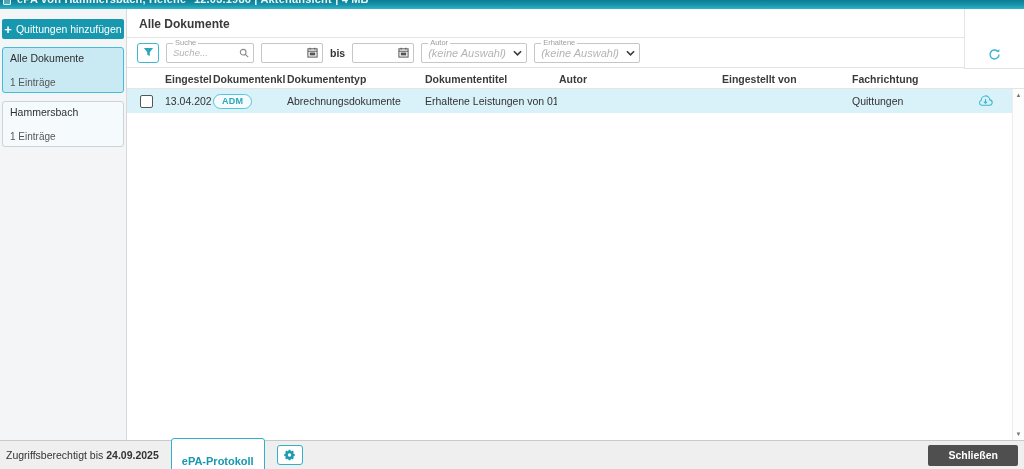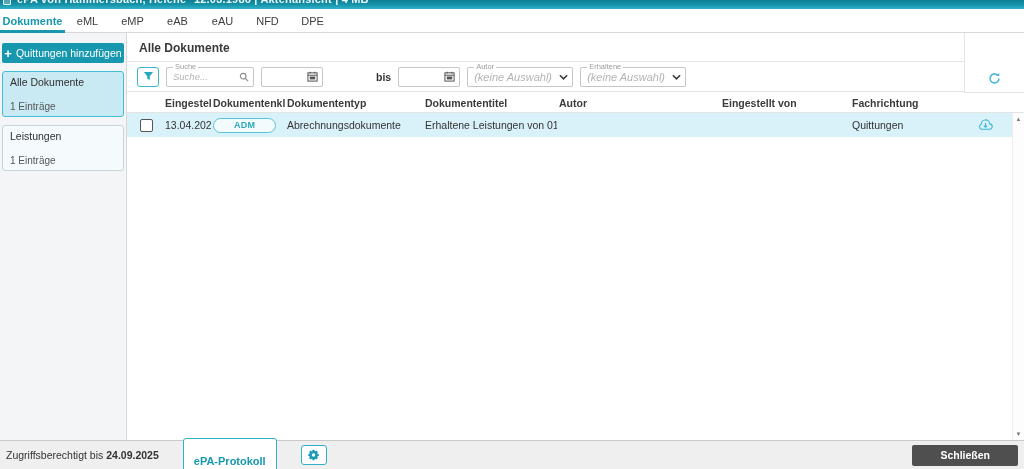--- a/index.html
+++ b/index.html
@@ -53,102 +53,79 @@
   .filter-btn{width:22px;height:20px;border:1px solid var(--accent-light);border-radius:3px;background:#fff;display:flex;align-items:center;justify-content:center;line-height:0;}
   .input-wrap{position:relative;height:20px;border:1px solid #c6c6c6;border-radius:2px;background:#fff;display:flex;align-items:center;}
   .float-label{position:absolute;top:-5px;left:6px;font-size:7.5px;line-height:1;color:#9e9e9e;background:#fff;padding:0 2px;white-space:nowrap;}
   .search-wrap{width:88px;}
   .date-wrap{width:62px;}
   .select-wrap{width:106px;}
   .bare-input{flex:1;min-width:0;border:none;outline:none;background:transparent;font-size:9.5px;color:#333;padding:0 2px 0 6px;}
   .bare-input::placeholder{color:#b4b4b4;font-style:italic;}
   .icon-slot{flex:0 0 auto;display:flex;align-items:center;margin-right:4px;line-height:0;border:none;background:transparent;padding:0;}
   .select-value{flex:1;font-size:11px;font-style:italic;color:#b4b4b4;padding-left:6px;white-space:nowrap;overflow:hidden;}
-  .bis{font-size:10.5px;font-weight:700;color:#333;margin-left:46px;}
+  .bis{font-size:10.5px;font-weight:700;color:#333;}
 
   
   .thead{height:20px;flex:0 0 20px;display:flex;align-items:center;border-bottom:1px solid #e4e4e4;font-size:10.5px;font-weight:700;color:#3b3b3b;}
   .col{padding-left:2px;white-space:nowrap;overflow:hidden;}
   .col-check{width:36px;flex:0 0 36px;display:flex;align-items:center;justify-content:center;}
   .col-eing{width:48px;flex:0 0 48px;}
   .col-klasse{width:74px;flex:0 0 74px;}
   .col-typ{width:138px;flex:0 0 138px;}
   .col-titel{width:134px;flex:0 0 134px;}
   .col-autor{width:135px;flex:0 0 135px;}
   .col-eingvon{width:130px;flex:0 0 130px;margin-left:28px;}
   .col-fach{width:122px;flex:0 0 122px;}
   .col-actions{width:67px;flex:0 0 67px;display:flex;align-items:center;justify-content:space-between;padding:0 4px 0 6px;}
 
   .tbody{flex:1;display:flex;min-height:0;}
   .rows{flex:1;min-width:0;}
   .row{height:24px;display:flex;align-items:center;background:var(--row-highlight);font-size:10.5px;color:#333;}
   .cb{width:13px;height:13px;border:1.5px solid #555;border-radius:2px;background:#fff;display:inline-block;}
-  .badge{display:inline-block;border:1px solid #57c4da;border-radius:9px;background:#f4fbfd;color:#2aa7bc;font-size:9px;font-weight:700;letter-spacing:.3px;padding:2px 20px;line-height:1;}
+  .badge{display:inline-block;border:1px solid #57c4da;border-radius:9px;background:#f4fbfd;color:#2aa7bc;font-size:9px;font-weight:700;letter-spacing:.3px;padding:2px 8px;line-height:1;}
   .icon-btn{border:none;background:transparent;line-height:0;padding:0;}
   .kebab{font-size:13px;font-weight:700;color:#444;line-height:13px;}
 
   .vscroll{width:12px;flex:0 0 12px;border-left:1px solid #ededed;background:#fdfdfd;display:flex;flex-direction:column;justify-content:space-between;align-items:center;padding:3px 0;}
   .arr{font-size:6px;color:#777;line-height:1;}
 
   
-  .footer{height:29px;flex:0 0 29px;border-top:1px solid #c9c9c9;background:var(--footer-bg);display:flex;align-items:center;gap:24px;padding:0 6px;}
+  .footer{height:29px;flex:0 0 29px;border-top:1px solid #c9c9c9;background:var(--footer-bg);display:flex;align-items:center;gap:12px;padding:0 6px;}
   .access{font-size:10.5px;color:#333;white-space:nowrap;}
   .access b{font-weight:700;}
   .protokoll-btn{height:20px;border:1px solid #2fb0c8;border-radius:3px;background:#fff;color:var(--accent);font-size:11px;font-weight:700;padding:16px 10px;}
   .gear-btn{width:26px;height:20px;border:1px solid #2fb0c8;border-radius:3px;background:#fff;display:flex;align-items:center;justify-content:center;line-height:0;}
   .spacer{flex:1;}
-  .close-btn{height:21px;border:none;border-radius:2px;background:var(--close-button);color:#fff;font-size:10.5px;font-weight:700;padding:0 28px;}
+  .close-btn{height:21px;border:none;border-radius:2px;background:var(--close-button);color:#fff;font-size:10.5px;font-weight:700;padding:0 20px;}
 </style>
 </head>
 <body>
 
 <div id="app">
 
   <div class="titlebar">
     <span class="win-icon"></span>
     <span class="title-text">ePA von Hammersbach, Helene *12.03.1986 | Aktenansicht | 4 MB</span>
   </div>
 
-  <div class="tabbar">
-    <div class="tab first active">
-        <span>Dokumente</span>
-      </div>
-    <div class="tab other">
-        <span>eML</span>
-      </div>
-    <div class="tab other">
-        <span>eMP</span>
-      </div>
-    <div class="tab other">
-        <span>eAB</span>
-      </div>
-    <div class="tab other">
-        <span>eAU</span>
-      </div>
-    <div class="tab other">
-        <span>NFD</span>
-      </div>
-    <div class="tab other">
-        <span>DPE</span>
-      </div>
-  </div>
 
   <div class="body-row">
 
     <div class="sidebar">
       <button class="add-btn">
         <span class="plus">+</span>
         <span>Quittungen hinzufügen</span>
       </button>
       <div class="side-card selected">
         <div class="t">Alle Dokumente</div>
         <div class="c">1 Einträge</div>
       </div>
       <div class="side-card">
-        <div class="t">Leistungen</div>
+        <div class="t">Hammersbach</div>
         <div class="c">1 Einträge</div>
       </div>
     </div>
 
     <div class="main">
 
       <div class="top-block">
         <div class="top-left">
           <div class="heading-row">Alle Dokumente</div>
           <div class="filters-row">

